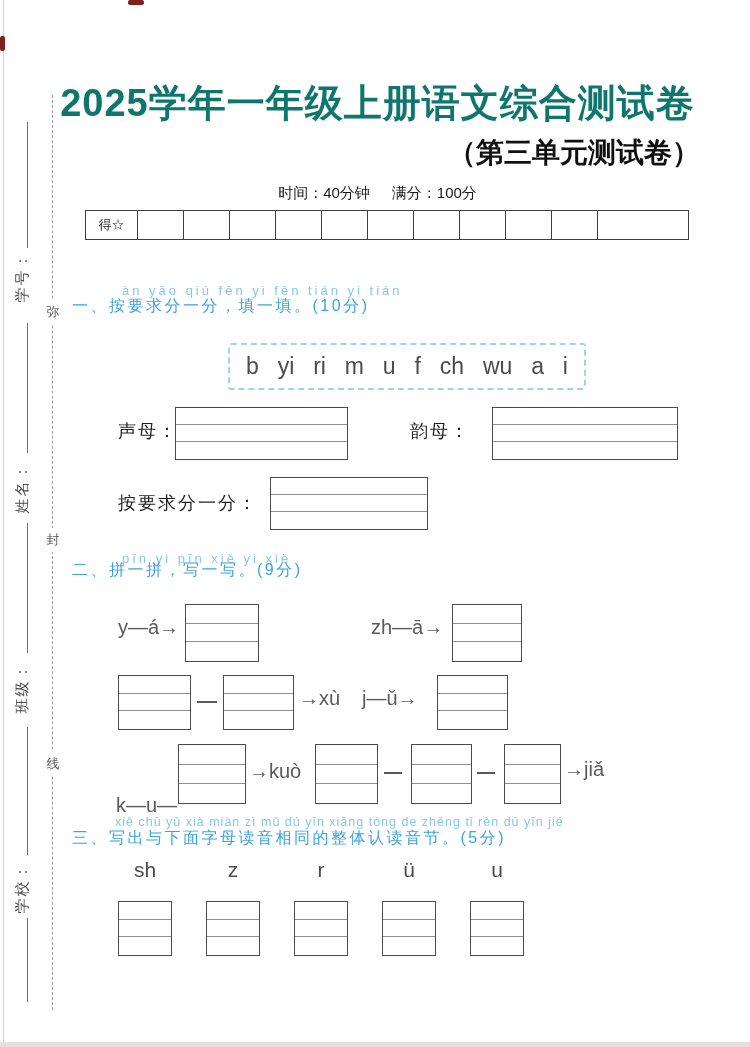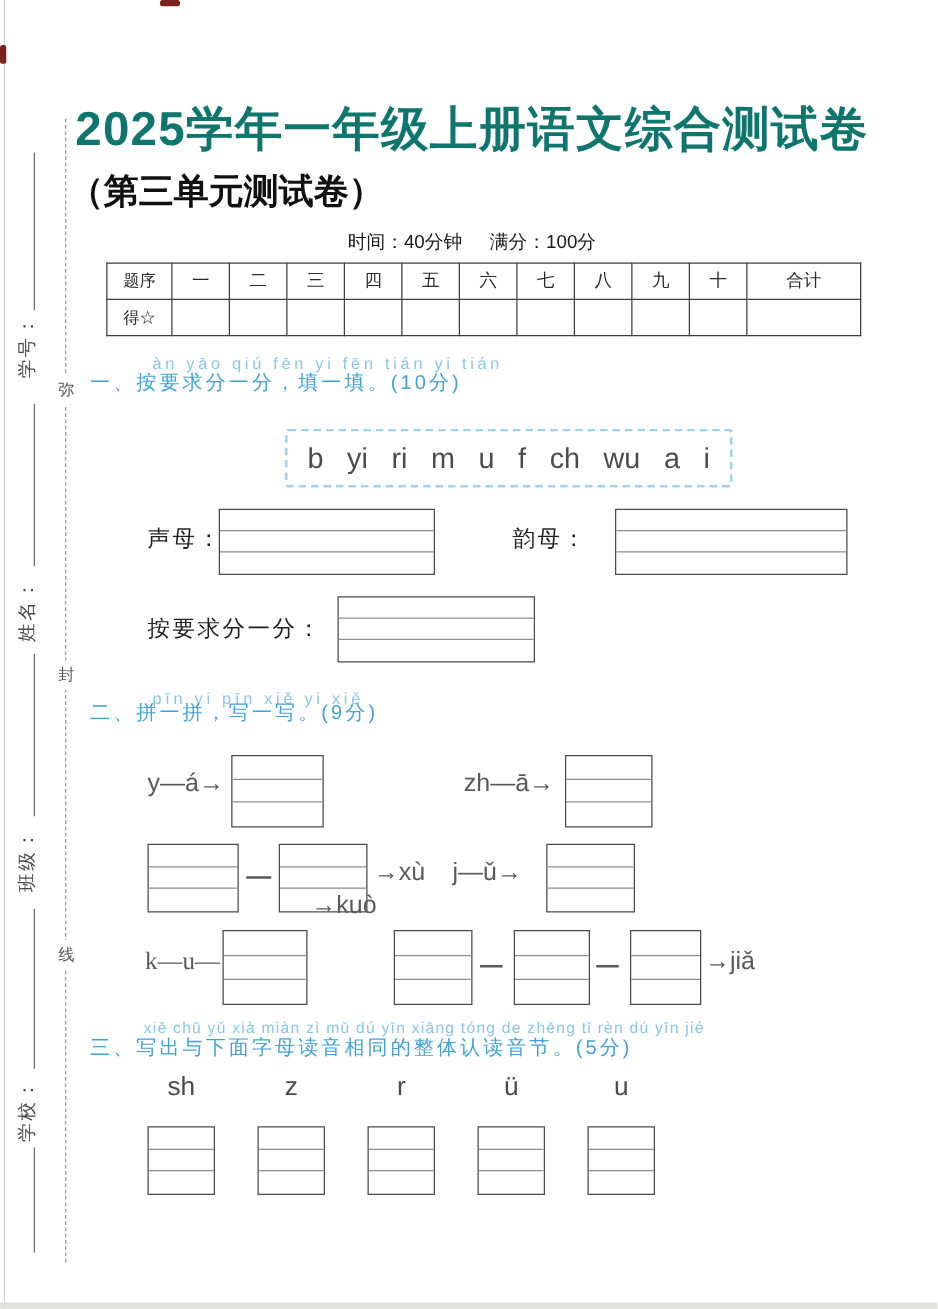--- a/index.html
+++ b/index.html
@@ -24,21 +24,21 @@
   
   .seal-line{position:absolute;left:52px;top:95px;height:915px;border-left:1.5px dashed #9c9c9c;}
   .seal-char{
     position:absolute;left:44px;width:18px;text-align:center;background:#fff;
     font-family:"DejaVu Serif","Liberation Serif",serif;font-size:13px;color:#555;padding:3px 0;
   }
 
   
   .title1{position:absolute;left:55px;top:78px;width:645px;text-align:center;
     font-size:38px;font-weight:900;color:#0f766e;letter-spacing:1px;}
-  .title2{position:absolute;left:55px;top:134px;width:645px;text-align:left;
+  .title2{position:absolute;left:55px;top:134px;width:645px;text-align:right;
     font-size:28px;font-weight:900;color:#101010;}
   .meta{position:absolute;left:55px;top:184px;width:645px;display:flex;justify-content:center;gap:22px;
     font-size:15px;color:#1a1a1a;}
 
   
   .score-table{position:absolute;left:85px;top:210px;border-collapse:collapse;table-layout:fixed;}
   .score-table td{
     border:1px solid #3f3f3f;height:28px;text-align:center;vertical-align:middle;
     font-family:"DejaVu Serif","Liberation Serif",serif;font-size:14px;color:#2a2a2a;padding:0;
   }
@@ -108,34 +108,20 @@
     <col style="width:46px">
       <col style="width:46px">
       <col style="width:46px">
       <col style="width:46px">
     <col style="width:46px">
       <col style="width:46px">
       <col style="width:46px">
       <col style="width:91px">
   </colgroup>
   <tbody>
-      <tr>
-    <td class="small">题序</td>
-    <td>一</td>
-    <td>二</td>
-    <td>三</td>
-    <td>四</td>
-    <td>五</td>
-    <td>六</td>
-    <td>七</td>
-    <td>八</td>
-    <td>九</td>
-    <td>十</td>
-    <td>合计</td>
-  </tr>
   <tr>
     <td class="small">得☆</td>
     <td></td>
     <td></td>
     <td></td>
     <td></td>
     <td></td>
     <td></td>
     <td></td>
     <td></td>
@@ -177,23 +163,23 @@
 <div class="item-text" style="left:371px;top:616px;">zh—ā→</div>
 <div class="pgrid" style="left:452px;top:604px;width:70px;height:58px;"></div>
 
 <div class="pgrid" style="left:118px;top:675px;width:73px;height:55px;"></div>
 <div class="dash-bar" style="left:197px;top:701px;width:20px;"></div>
 <div class="pgrid" style="left:223px;top:675px;width:71px;height:55px;"></div>
 <div class="item-text" style="left:299px;top:687px;">→xù</div>
 <div class="item-text" style="left:362px;top:687px;">j—ǔ→</div>
 <div class="pgrid" style="left:437px;top:675px;width:71px;height:55px;"></div>
 
-<div class="item-text" style="left:116px;top:758px;font-family:Liberation Serif, serif;">k—u—</div>
+<div class="item-text" style="left:116px;top:794px;">k—u—</div>
 <div class="pgrid" style="left:178px;top:744px;width:68px;height:60px;"></div>
-<div class="item-text" style="left:249px;top:713px;">→kuò</div>
+<div class="item-text" style="left:249px;top:760px;">→kuò</div>
 <div class="pgrid" style="left:315px;top:744px;width:63px;height:60px;"></div>
 <div class="dash-bar" style="left:384px;top:772px;width:18px;"></div>
 <div class="pgrid" style="left:411px;top:744px;width:61px;height:60px;"></div>
 <div class="dash-bar" style="left:477px;top:772px;width:18px;"></div>
 <div class="pgrid" style="left:504px;top:744px;width:57px;height:60px;"></div>
 <div class="item-text" style="left:564px;top:758px;">→jiǎ</div>
 
 <div class="pinyin tight" style="left:115px;top:815px;">xiě chū yǔ xià miàn zì mǔ dú yīn xiāng tóng de zhěng tǐ rèn dú yīn jié</div>
 <div class="sec-title" style="left:72px;top:828px;">三、写出与下面字母读音相同的整体认读音节。(5分)</div>
 

